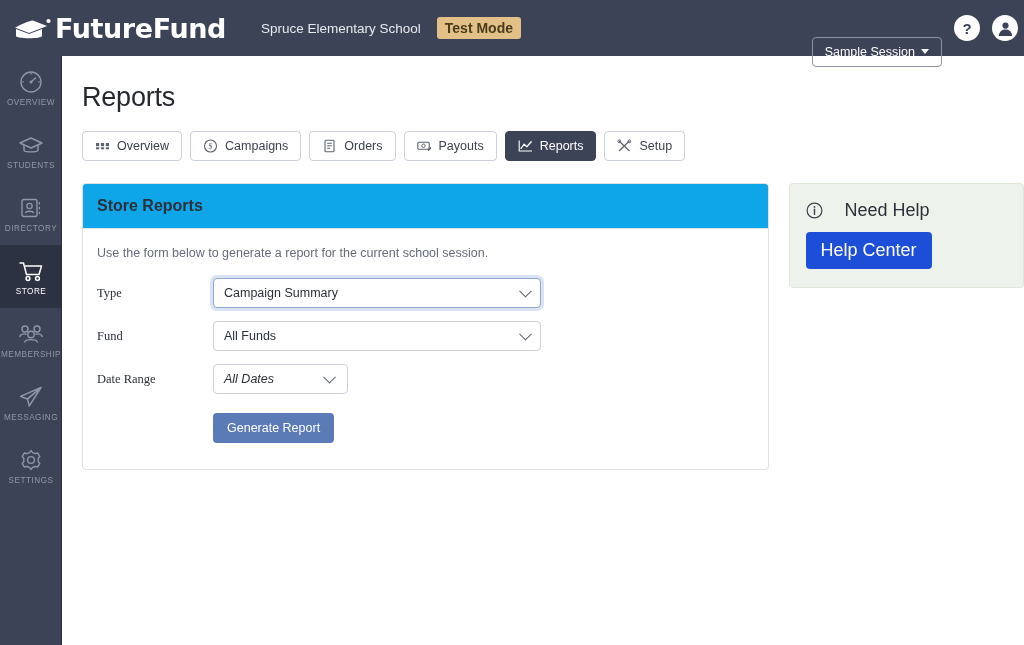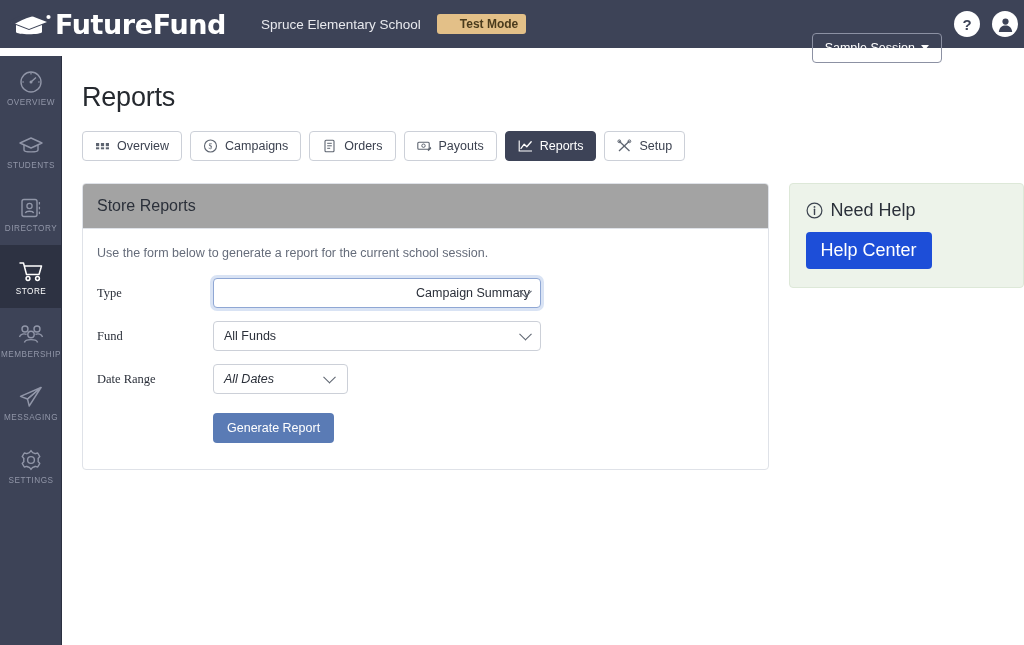--- a/index.html
+++ b/index.html
@@ -6,41 +6,41 @@
   html, body {
     width: 1024px; height: 645px;
     background: #ffffff;
     font-family: "Liberation Sans", sans-serif;
     overflow: hidden;
   }
 
   
   .topbar {
     position: absolute; top: 0; left: 0;
-    width: 1024px; height: 48px;
+    width: 1024px; height: 56px;
     background: #3d4357;
     display: flex; align-items: center;
     z-index: 20;
   }
   .logo-wrap { display: flex; align-items: center; margin-left: 8px; }
   .logo-mark { width: 44px; height: 30px; display: block; }
   .logo-text {
     color: #ffffff; font-size: 27px; font-weight: bold;
     letter-spacing: -0.4px; margin-left: 3px;
     font-family: "DejaVu Sans", sans-serif;
   }
   .school-name {
     color: #e8e9ee; font-size: 13.5px; margin-left: 35px;
     white-space: nowrap;
   }
   .test-badge {
     margin-left: 16px;
     background: #e3c088; color: #4a3b1c;
-    font-size: 12px; font-weight: bold;
-    padding: 3px 8px 3px 23px; border-radius: 3px;
+    font-size: 14px; font-weight: bold;
+    padding: 3px 8px 3px 8px; border-radius: 3px;
     white-space: nowrap;
   }
   .topbar-right {
     margin-left: auto; display: flex; align-items: center;
     margin-right: 6px; gap: 12px;
   }
   .session-btn {
     border: 1px solid #8c91a3; border-radius: 4px;
     color: #ffffff; font-size: 12.5px;
     padding: 7px 12px; display: flex; align-items: center; gap: 6px;
@@ -106,22 +106,22 @@
   }
   .tab-icon { width: 15px; height: 14px; display: block; flex: none; }
 
   .content-row { display: flex; gap: 20px; align-items: flex-start; }
 
   .panel {
     width: 702px; border: 1px solid #dfe2e8;
     border-radius: 4px; background: #ffffff;
   }
   .panel-head {
-    background: #a3a3a3; border-bottom: 1px solid #dfe2e8;
-    padding: 13px 14px; border-radius: 3px 3px 0 0;
+    background: #0ea5e9; border-bottom: 1px solid #dfe2e8;
+    padding: 13px 14px; border-radius: 3px 3px 0 0; font-weight: bold;
   }
   .panel-title { font-size: 16px; color: #2b303a; }
   .panel-body { padding: 17px 14px 26px 14px; }
   .panel-desc {
     font-size: 12.5px; color: #656c7a; margin-bottom: 18px;
   }
 
   .form-row {
     display: flex; align-items: center; margin-bottom: 13px;
   }
@@ -130,21 +130,20 @@
   }
   .select-box {
     position: relative; height: 30px;
     border: 1px solid #ccd0d8; border-radius: 4px;
     background: #ffffff; display: flex; align-items: center;
     padding: 0 10px; font-size: 12.5px; color: #2b303a;
   }
   .select-box.focused {
     border-color: #8fa7d4;
     box-shadow: 0 0 0 3px rgba(120,155,215,0.28);
-    justify-content: flex-end;
   }
   .sel-wide { width: 328px; }
   .sel-narrow { width: 135px; font-style: italic; }
   .chev {
     position: absolute; right: 10px; top: 50%;
     width: 9px; height: 9px;
     border-right: 1.6px solid #5d6470;
     border-bottom: 1.6px solid #5d6470;
     transform: translateY(-70%) rotate(45deg);
   }
@@ -155,21 +154,21 @@
     padding: 8px 14px; margin-top: 6px;
   }
 
   
   .help-card {
     width: 240px; background: #edf3ea;
     border: 1px solid #dde8d8; border-radius: 4px;
     padding: 16px 16px 18px 16px;
   }
   .help-head {
-    display: flex; align-items: center; gap: 8px; margin-bottom: 11px;
+    display: flex; align-items: center; gap: 22px; margin-bottom: 11px;
   }
   .help-title { font-size: 18px; color: #2b303a; }
   .info-icon { width: 17px; height: 17px; flex: none; display: block; }
   .help-text {
     font-size: 12.3px; color: #434a52; line-height: 1.55;
     margin-bottom: 14px;
   }
   .help-btn {
     display: inline-block; background: #1d4ed8; color: #ffffff;
     font-size: 18px; border: none; border-radius: 4px;

